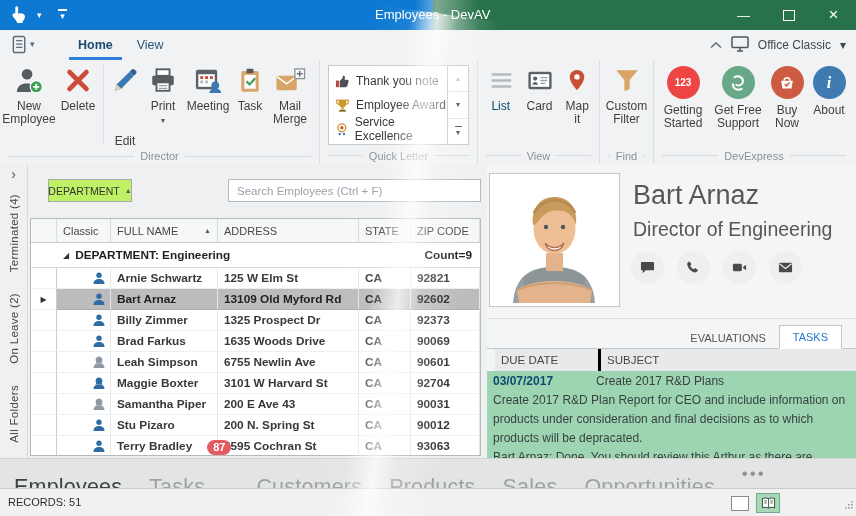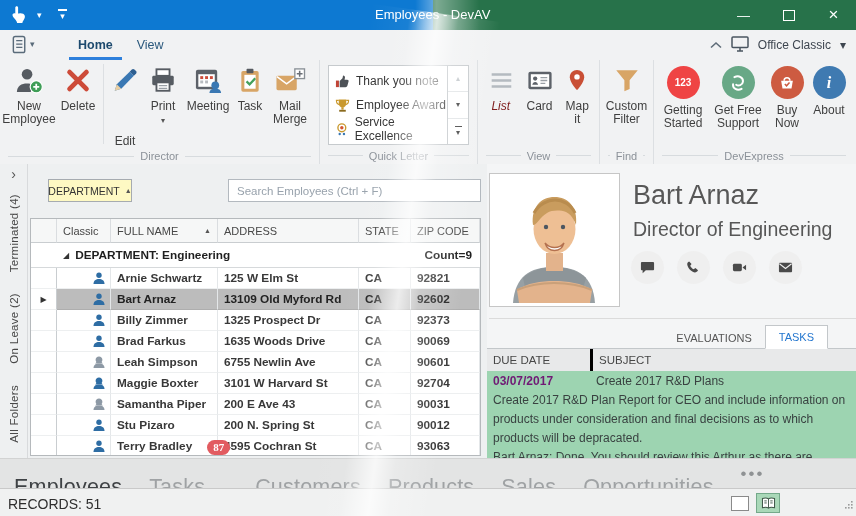--- a/index.html
+++ b/index.html
@@ -35,42 +35,42 @@
   .ribbon{position:absolute;top:60px;left:0;right:0;height:104px;background:#f1f2f3;
           border-bottom:1px solid #ced3d7;display:flex;}
   .rgroup{height:100%;border-right:1px solid #dcdfe2;display:flex;flex-direction:column;box-sizing:border-box;}
   .rgroup-body{flex:1;display:flex;align-items:flex-start;padding:0 2px;}
   .gcap{height:17px;display:flex;align-items:center;gap:6px;padding:0 8px;font-size:11px;color:#8b9198;}
   .gcap::before,.gcap::after{content:"";flex:1;border-top:1px solid #d7dbde;}
   .rbtn{display:flex;flex-direction:column;align-items:center;gap:5px;padding-top:6px;
         font-size:12px;color:#3f3f3f;text-align:center;line-height:1.12;}
   .rbtn svg{display:block;}
   .rbtn .caret{font-size:8px;color:#555;line-height:6px;}
-  .rbtn.disabled{color:#7f1d1d;font-style:italic;}
+  .rbtn.disabled{color:#0c4a6e;}
   .vsep{width:1px;align-self:stretch;background:#dcdfe2;margin:4px 3px 4px 3px;}
   .circle-icon{width:33px;height:33px;border-radius:50%;display:flex;align-items:center;justify-content:center;
                color:#fff;font-weight:bold;}
   
   .gallery{margin:5px 6px 2px 6px;background:#fff;border:1px solid #c6cacd;flex:1;display:flex;width:144px;box-sizing:border-box;}
   .gitems{flex:1;padding:3px 0;}
   .gitem{height:24px;display:flex;align-items:center;gap:6px;padding-left:6px;font-size:12px;color:#333;}
   .gscroll{width:20px;border-left:1px solid #c6cacd;display:flex;flex-direction:column;}
   .gscroll .gcell{flex:1;display:flex;flex-direction:column;align-items:center;justify-content:center;font-size:8px;color:#444;border-bottom:1px solid #e2e5e7;}
   .gscroll .gcell:last-child{border-bottom:none;}
   .gscroll .dis{color:#c3c8cc;}
   .gcell .bar{width:7px;height:1.5px;background:#444;margin-bottom:1px;}
   
   .main{position:absolute;top:164px;left:0;right:0;height:294px;background:#eef0f1;}
   .sidenav{position:absolute;left:0;top:0;bottom:0;width:28px;border-right:1px solid #d8dadc;
            display:flex;flex-direction:column;align-items:center;box-sizing:border-box;}
   .sidenav .chev{font-size:14px;color:#555;margin-top:2px;}
   .vlabel{writing-mode:vertical-rl;transform:rotate(180deg);font-size:11.5px;color:#474747;letter-spacing:.3px;}
   
   .panel-grid{position:absolute;left:30px;top:12px;width:451px;height:280px;}
-  .groupby-btn{position:absolute;left:18px;top:3px;width:84px;height:23px;background:#fef9c3;
+  .groupby-btn{position:absolute;left:18px;top:3px;width:84px;height:23px;background:#bef264;
       border:1px solid #a6abb0;box-sizing:border-box;display:flex;align-items:center;justify-content:center;
       gap:5px;font-size:10.5px;color:#333;}
   .groupby-btn .sg{font-size:7px;color:#555;}
   .searchbox{position:absolute;left:198px;top:3px;width:253px;height:23px;box-sizing:border-box;
       border:1px solid #b3b9bf;background:#fff;font-family:inherit;font-size:11.5px;color:#333;padding:0 8px;outline:none;}
   .searchbox::placeholder{color:#98a2ac;}
   .gridbox{position:absolute;left:0;top:42px;width:451px;height:238px;box-sizing:border-box;
       background:#fff;border:1px solid #b5b9bc;overflow:hidden;}
   .ghead,.grow{display:grid;grid-template-columns:26px 54px 107px 141px 52px 1fr;}
   .ghead{height:24px;}
@@ -90,45 +90,45 @@
   
   .panel-detail{position:absolute;left:487px;top:0;right:0;bottom:0;background:#f4f5f6;}
   .photo{position:absolute;left:2px;top:9px;width:131px;height:134px;background:#fff;border:1px solid #c6c6c6;
       box-sizing:border-box;display:flex;align-items:center;justify-content:center;}
   .dname{position:absolute;left:146px;top:16px;font-size:27px;font-weight:300;color:#575757;}
   .dtitle{position:absolute;left:146px;top:54px;font-size:19.5px;font-weight:300;color:#575757;}
   .contact{position:absolute;left:144px;top:87px;display:flex;gap:13px;}
   .ccircle{width:33px;height:33px;border-radius:50%;background:#efefef;display:flex;align-items:center;justify-content:center;}
   .ddivider{position:absolute;left:2px;right:0;top:154px;border-top:1px solid #dbdbdb;}
   .dtabs{position:absolute;left:0;right:0;top:159px;height:26px;display:flex;justify-content:flex-end;
-      align-items:flex-end;padding-right:28px;border-bottom:1px solid #c3c7ca;box-sizing:border-box;}
+      align-items:flex-end;padding-right:14px;border-bottom:1px solid #c3c7ca;box-sizing:border-box;}
   .dtab{font-size:11px;color:#555;padding:5px 13px;position:relative;top:1px;}
   .dtab.active{background:#fff;color:#2577cf;border:1px solid #c3c7ca;border-bottom:1px solid #fff;}
-  .taskgrid{position:absolute;left:0;right:0;top:185px;bottom:0;overflow:hidden;}
+  .taskgrid{position:absolute;left:0;right:0;top:185px;bottom:0;overflow:hidden;padding-left:8px;}
   .thead{height:22px;display:flex;background:#e8e9ea;border-bottom:1px solid #c9cdd0;font-size:11.5px;color:#474747;}
   .thead .c1{width:103px;display:flex;align-items:center;padding-left:6px;box-sizing:border-box;}
   .thead .c2{flex:1;display:flex;align-items:center;padding-left:6px;border-left:3px solid #000000;}
   .tbody{position:absolute;left:0;right:0;top:22px;bottom:0;background:#9dd4b1;color:#394241;font-size:12px;}
   .trow1{display:flex;height:20px;align-items:center;}
-  .trow1 .d{width:103px;padding-left:6px;box-sizing:border-box;font-weight:700;color:#701a75;}
+  .trow1 .d{width:103px;padding-left:6px;box-sizing:border-box;font-weight:700;color:#0c4a6e;}
   .trow1 .s{flex:1;padding-left:6px;}
   .tdesc{padding:0 8px 0 6px;line-height:19px;}
   
   .footer{position:absolute;left:0;right:0;top:458px;height:30px;background:#e3e4e4;border-top:1px solid #d2d3d3;
       display:flex;align-items:center;padding-left:14px;gap:27px;box-sizing:border-box;}
   .ftab{font-size:21.5px;font-weight:300;color:#9fa2a4;letter-spacing:.2px;white-space:nowrap;margin-top:28px;}
   .ftab.active{color:#3f4245;}
   .ftab-wrap{display:flex;align-items:flex-start;}
   .fbadge{position:relative;top:-7px;left:2px;background:#e25b60;color:#fff;font-size:11px;font-weight:700;
-      border-radius:10px;padding:2px 6px;line-height:1;font-family:Liberation Serif, serif;}
+      border-radius:10px;padding:2px 6px;line-height:1;}
   .fmore{font-size:17px;color:#8f9294;letter-spacing:2px;}
   
   .statusbar{position:absolute;left:0;right:0;top:488px;height:28px;background:#f0f1f1;border-top:1px solid #c9c9c9;
       box-sizing:border-box;}
-  .records{position:absolute;left:8px;top:7px;font-size:14px;color:#2e2e2e;}
+  .records{position:absolute;left:8px;top:7px;font-size:11px;color:#2e2e2e;}
   .sb-icons{position:absolute;right:76px;top:4px;display:flex;gap:7px;align-items:center;}
   .half-icon{width:18px;height:15px;border:1px solid #8a8a8a;background:#fff;box-sizing:border-box;}
   .half-icon .h{width:50%;height:100%;background:#6a6a6a;}
   .book-btn{width:24px;height:20px;background:#a9d8b8;border:1px solid #74a98a;display:flex;align-items:center;justify-content:center;box-sizing:border-box;}
   .grip{position:absolute;right:3px;bottom:3px;}
   
   .glare{position:absolute;left:329px;top:10px;width:130px;height:600px;transform:rotate(8deg);
       pointer-events:none;z-index:40;
       background:linear-gradient(to right, rgba(255,255,255,0) 0%, rgba(255,255,255,.05) 30%,
                  rgba(255,255,255,.72) 52%, rgba(255,255,255,.22) 68%, rgba(255,255,255,0) 100%);}

